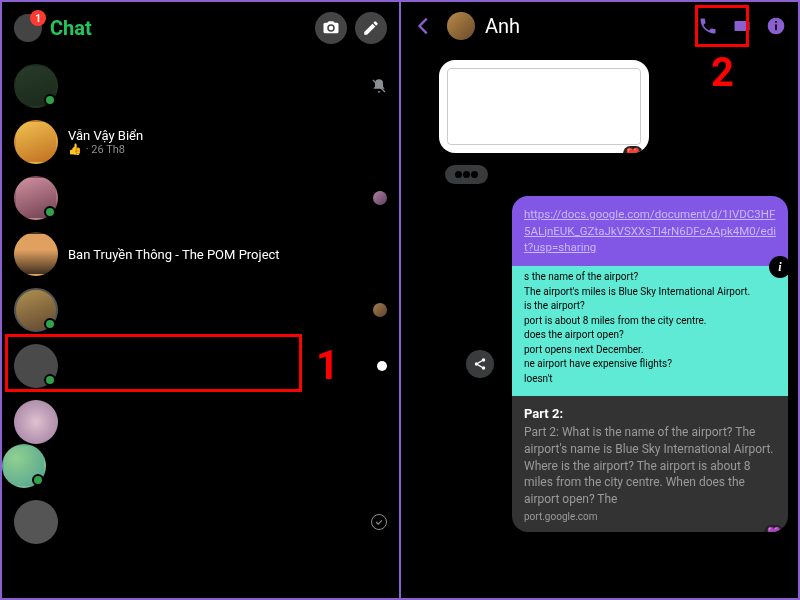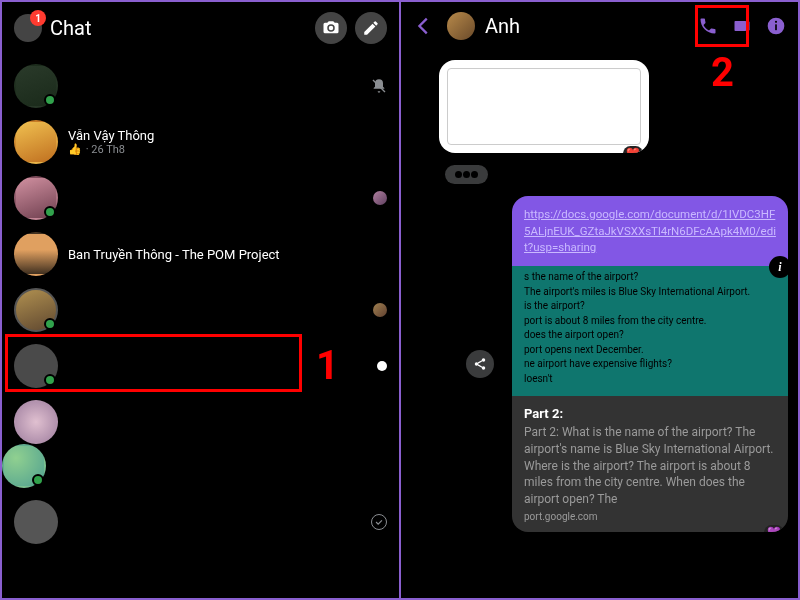--- a/index.html
+++ b/index.html
@@ -5,21 +5,21 @@
     * { margin: 0; padding: 0; box-sizing: border-box; }
     body { background: #000; font-family: -apple-system, BlinkMacSystemFont, 'Segoe UI', Roboto, sans-serif; width: 800px; height: 600px; overflow: hidden; position: relative; }
     .container { display: flex; width: 100%; height: 100%; border: 2px solid #8a5fcf; }
     .panel { flex: 1; background: #000; position: relative; }
     .panel-left { border-right: 2px solid #8a5fcf; }
     
     
     .chat-header { display: flex; align-items: center; padding: 10px 12px; gap: 8px; }
     .avatar-small { width: 28px; height: 28px; border-radius: 50%; background: #444; position: relative; flex-shrink: 0; }
     .badge { position: absolute; top: -4px; right: -4px; background: #ff3b30; color: #fff; font-size: 10px; font-weight: bold; min-width: 16px; height: 16px; border-radius: 8px; display: flex; align-items: center; justify-content: center; padding: 0 3px; }
-    .chat-title { color: #ffffff; font-size: 20px; font-weight: normal; flex: 1; }
+    .chat-title { color: #22c55e; font-size: 20px; font-weight: bold; flex: 1; }
     .icon-btn { width: 32px; height: 32px; border-radius: 50%; background: #444; display: flex; align-items: center; justify-content: center; cursor: pointer; }
     .icon-btn svg { width: 18px; height: 18px; }
     
     
     .chat-list { padding: 4px 0; }
     .chat-item { display: flex; align-items: center; padding: 6px 12px; gap: 10px; position: relative; min-height: 56px; }
     .chat-avatar { width: 44px; height: 44px; border-radius: 50%; background: #555; position: relative; flex-shrink: 0; background-size: cover; background-position: center; border: 2px solid transparent; }
     .chat-avatar.ring { border-color: #555; }
     .presence-dot { position: absolute; bottom: 0; right: 0; width: 12px; height: 12px; background: #31a24c; border: 2px solid #000; border-radius: 50%; }
     .chat-info { flex: 1; min-width: 0; }
@@ -54,21 +54,21 @@
     .typing-bubble { background: #3a3b3c; border-radius: 14px; padding: 6px 10px; display: inline-flex; gap: 1px; margin: 8px 0 8px 6px;}
     .typing-dot { width: 7px; height: 7px; border-radius: 50%; background: #000; }
     
     .msg-out-wrap { display: flex; justify-content: flex-end; position: relative; margin: 4px 0;}
     .share-btn { position: absolute; left: 55px; top: 50%; transform: translateY(-50%); width: 28px; height: 28px; border-radius: 50%; background: #3a3b3c; display: flex; align-items: center; justify-content: center; }
     .info-badge { position: absolute; right: -3px; top: 60px; width: 22px; height: 22px; border-radius: 50%; background: #000; display: flex; align-items: center; justify-content: center; color:#fff; font-size:12px; font-weight:bold; font-style:italic; font-family:serif;}
     
     .link-card { width: 276px; border-radius: 16px; overflow: hidden; position: relative;}
     .link-top { background: #8257e5; color: #fff; padding: 10px 12px; font-size: 11.5px; line-height: 1.45; }
     .link-url { color: #c9b8ff; text-decoration: underline; word-break: break-all; }
-    .link-mid { background: #0f766e; color: #000; padding: 4px 12px 10px; font-size: 10px; line-height: 1.45; }
+    .link-mid { background: #5eead4; color: #000; padding: 4px 12px 10px; font-size: 10px; line-height: 1.45; }
     .link-bot { background: #333; padding: 10px 12px; }
     .link-bot-title { color: #fff; font-size: 13px; font-weight: bold; margin-bottom: 3px; }
     .link-bot-desc { color: #9a9a9a; font-size: 12px; line-height: 1.4; }
     .link-bot-domain { color: #9a9a9a; font-size: 10px; margin-top: 3px;}
     .purple-heart { position: absolute; bottom: -8px; right: 4px; background: #222; border-radius: 10px; padding: 1px 3px; font-size: 11px; }
     
     
     .av1 { background: linear-gradient(160deg,#2a3a2a,#1a2a1a); }
     .av2 { background: linear-gradient(160deg,#f0c050,#c07020); }
     .av3 { background: linear-gradient(160deg,#d090a0,#704050); }
@@ -113,21 +113,21 @@
           </div>
         <svg class="mute-icon" width="16" height="16" viewBox="0 0 24 24" fill="#8a8d91">
             <path d="M12 2a6 6 0 00-6 6v5l-2 2v1h16v-1l-2-2V8a6 6 0 00-6-6zm0 20a2 2 0 002-2h-4a2 2 0 002 2z"></path>
             <line x1="3" y1="3" x2="21" y2="21" stroke="#8a8d91" stroke-width="2"></line>
           </svg>
       </div>
 
       <div class="chat-item">
         <div class="chat-avatar av2"></div>
         <div class="chat-info">
-          <div class="chat-name">Vẫn Vậy Thông</div>
+          <div class="chat-name">Vẫn Vậy Biển</div>
           <div class="chat-sub">
               <span class="thumb-icon">👍</span>
               <span> · 26 Th8</span>
             </div>
         </div>
       </div>
 
       <div class="chat-item">
         <div class="chat-avatar av3">
             <div class="presence-dot"></div>

